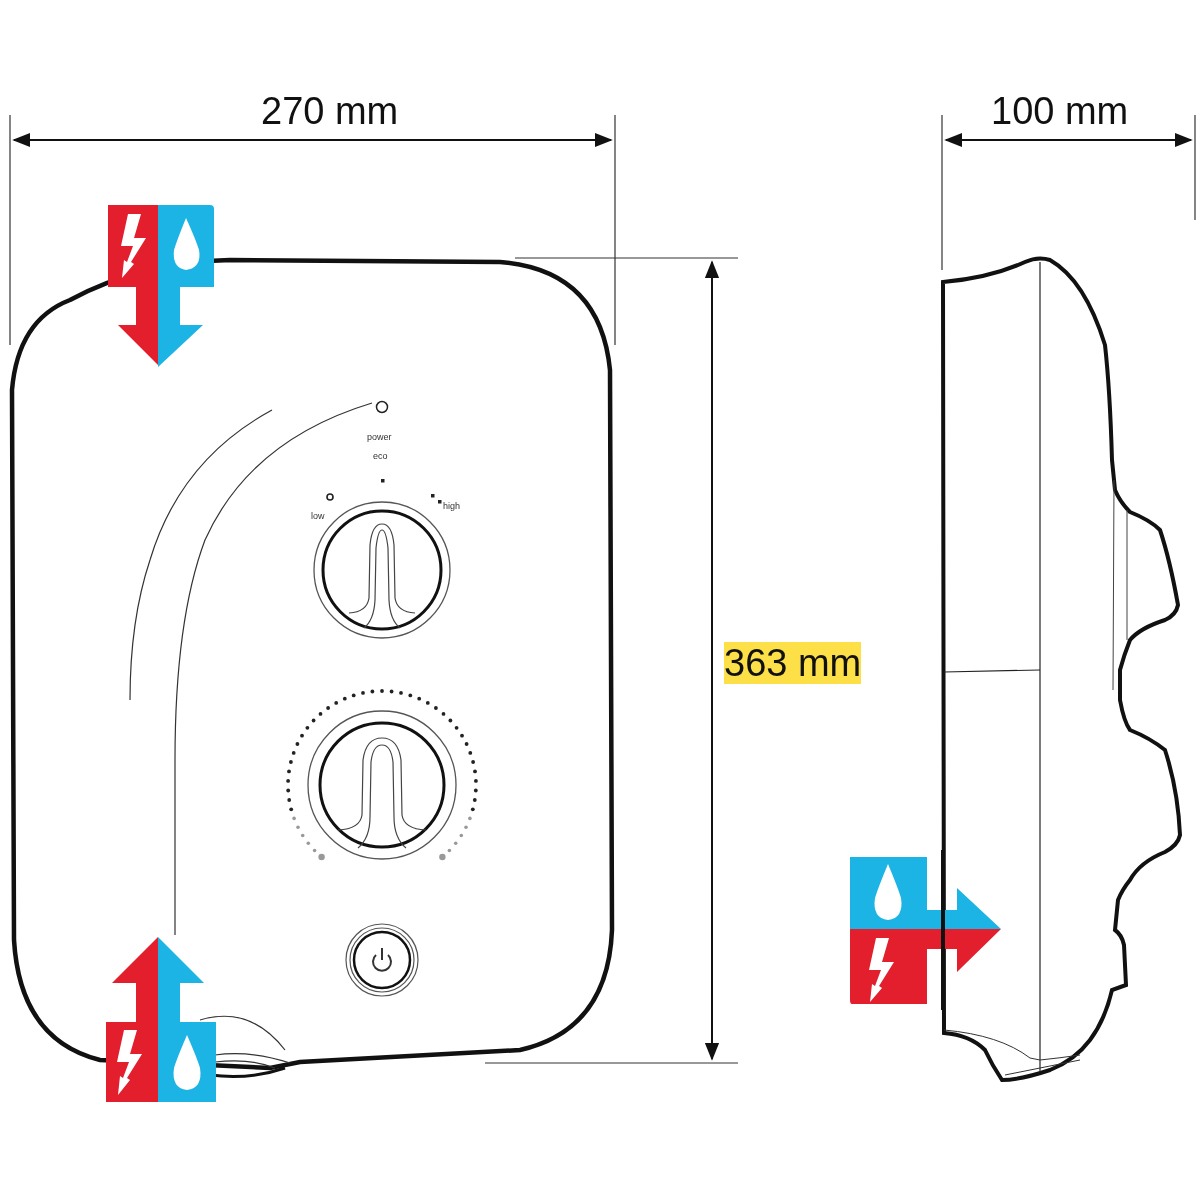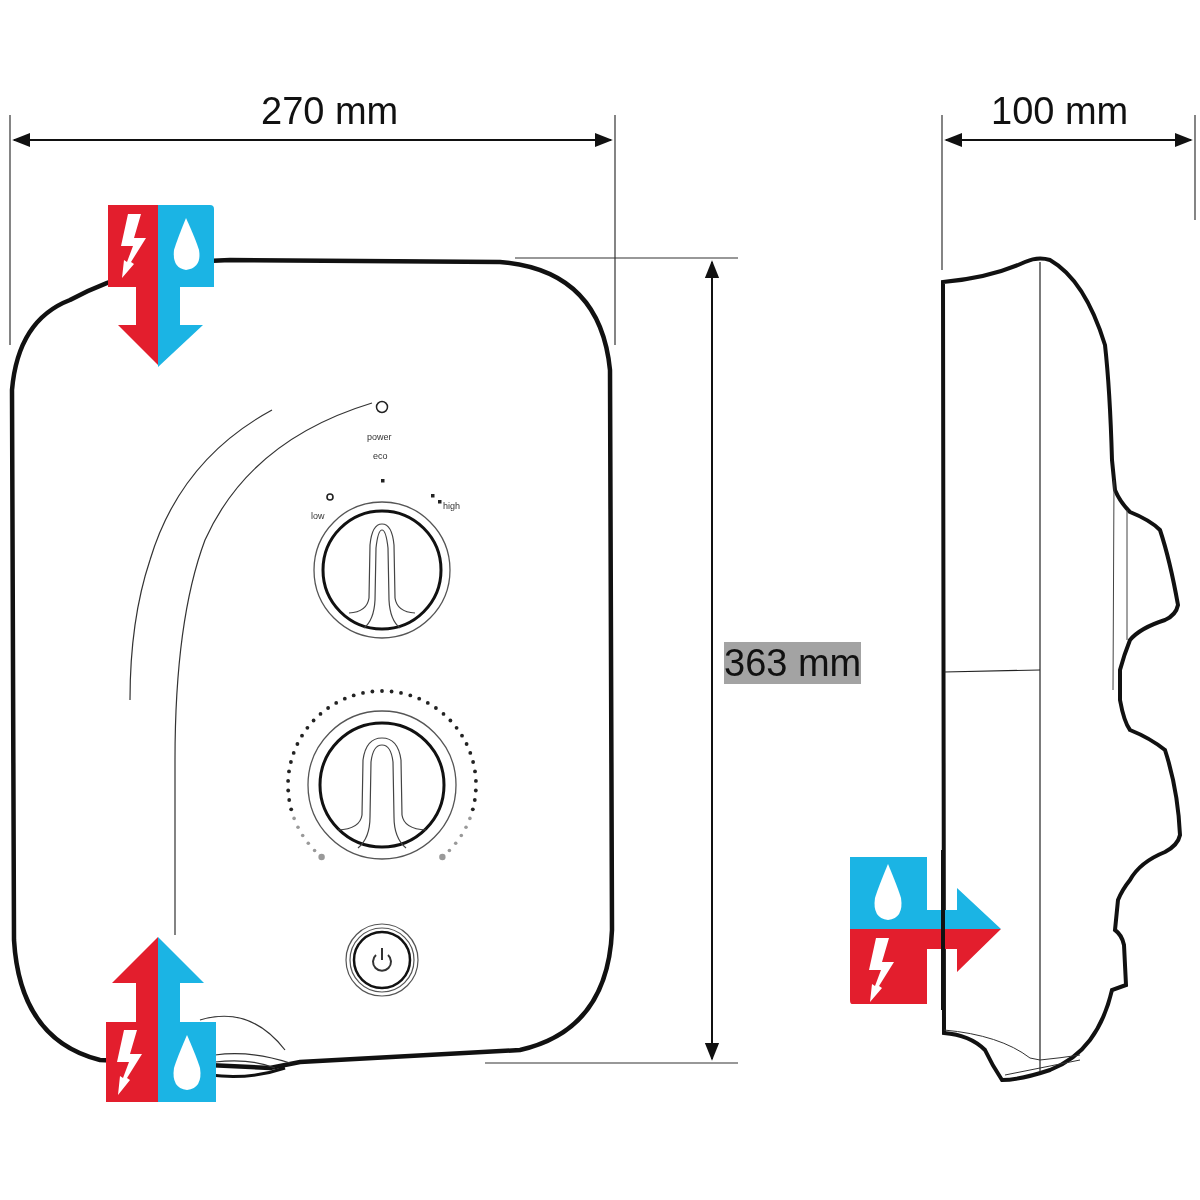--- a/index.html
+++ b/index.html
@@ -163,18 +163,18 @@
     <path d="M 850 857 L 927 857 L 927 910 L 957 910 L 957 888 L 1001 929 L 850 929 Z" fill="#1BB4E4"></path>
     <path d="M 850 929 L 1001 929 L 957 972 L 957 949 L 927 949 L 927 1004 L 852 1004 Q 850 1004 850 1000 Z" fill="#E31E2D"></path>
     <path d="M 888 864 Q 898 888 901 898 Q 904 918 888 920 Q 872 918 875 898 Q 878 888 888 864 Z" fill="#fff"></path>
     <path d="M 876 938 L 889 938 L 882 962 L 894 962 L 879 986 L 882 988 L 870 1002 L 872 984 L 875 986 L 881 970 L 869 970 Z" fill="#fff"></path>
     <line x1="943" y1="850" x2="943" y2="1010" stroke="#111" stroke-width="4"></line>
   </g>
 </svg>
 
 <div class="dim-label" style="left:261px; top:92px;text-align:right;">270 mm</div>
 <div class="dim-label" style="left:991px; top:92px;">100 mm</div>
-<div class="dim-label" style="left:724px; top:642px; background:#a3a3a3; padding:2px 0;">363 mm</div>
+<div class="dim-label" style="left:724px; top:642px; background:#fde047; padding:2px 0;">363 mm</div>
 
 <div class="panel-label" style="left:367px; top:385px;margin-top:48px;">power</div>
 <div class="panel-label" style="left:311px; top:486px;margin-top:26px;">low</div>
 <div class="panel-label" style="left:373px; top:452px;">eco</div>
 <div class="panel-label" style="left:443px; top:502px;">high</div>
 
 </body></html>

